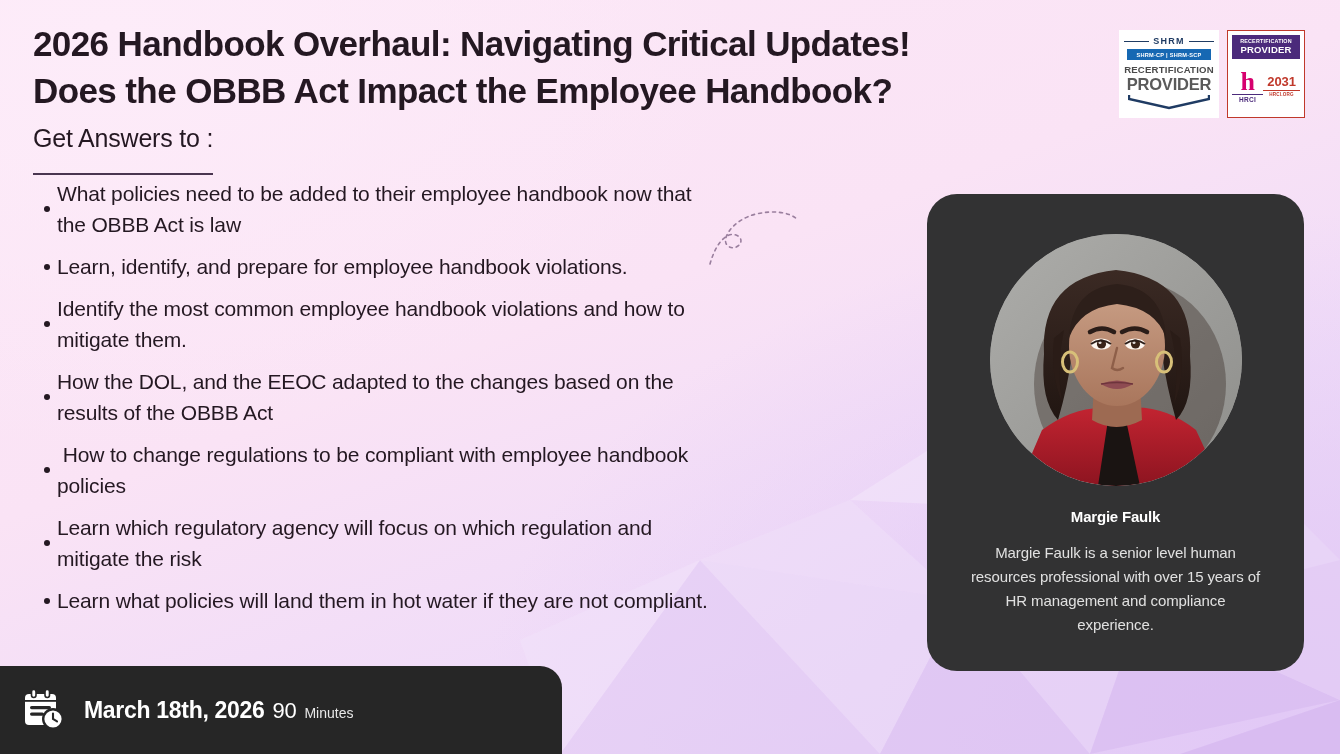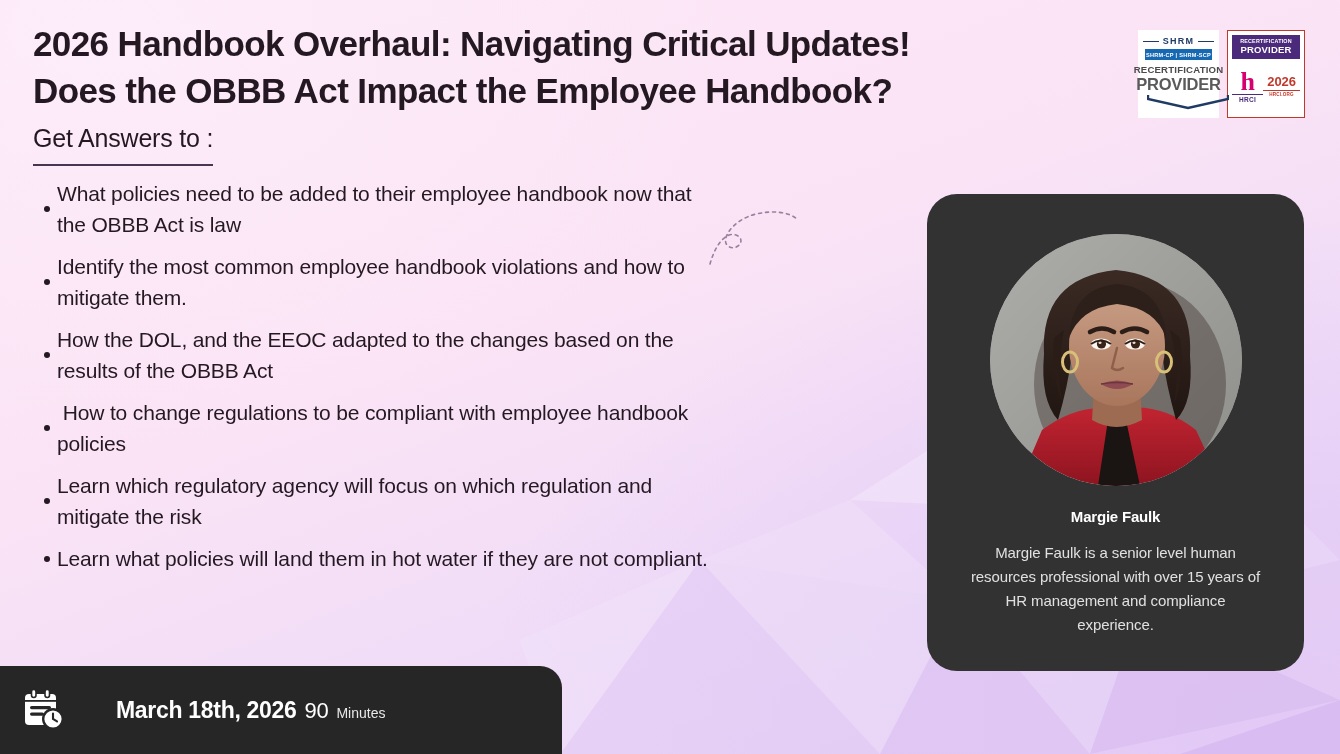--- a/index.html
+++ b/index.html
@@ -24,29 +24,29 @@
   
   #title-block { position:absolute; left:33px; top:20px; width:1010px; }
   .title-line {
     font-size:35px; font-weight:700; color:#241822;
     letter-spacing:-0.6px; line-height:47px; white-space:nowrap;
   }
   #get-answers {
     position:absolute; left:33px; top:124px;
     font-size:25px; font-weight:400; color:#241822;
     letter-spacing:-0.2px;
-    border-bottom:2px solid #4a3550; padding-bottom:11px;
+    border-bottom:2px solid #4a3550; padding-bottom:20px;
     display:inline-block;
   }
 
   
   #badges { position:absolute; right:35px; top:30px; display:flex; gap:8px; align-items:flex-start; }
 
   .badge-shrm {
-    width:81px; height:88px; background:#fff;
+    width:100px; height:88px; background:#fff;
     padding:6px 5px 0; position:relative;
     display:flex; flex-direction:column; align-items:center;
   }
   .shrm-top { display:flex; align-items:center; gap:4px; width:100%; justify-content:center; }
   .shrm-rule { flex:1; height:1px; background:#1f3b63; }
   .shrm-word { font-size:9px; font-weight:700; color:#1f3b63; letter-spacing:1.2px; }
   .shrm-bar {
     margin-top:3px; background:#1668b3; color:#fff; width:94%;
     font-size:5.6px; font-weight:700; letter-spacing:.25px;
     text-align:center; padding:2.5px 0; white-space:nowrap;
@@ -110,21 +110,21 @@
     letter-spacing:-0.1px;
   }
 
   
   #footer-bar {
     position:absolute; left:-20px; bottom:-10px; width:582px; height:98px;
     background:#262626; border-radius:0 22px 0 0;
     display:flex; align-items:center; padding:0 0 10px 40px;
   }
   #cal-icon { width:46px; height:46px; margin-right:18px; flex:0 0 46px; }
-  #footer-text { display:flex; flex-direction:column;margin-left:32px; }
+  #footer-text { display:flex; flex-direction:column; }
   .footer-top { display:flex; align-items:baseline; gap:8px; }
   #footer-date { font-size:23px; font-weight:700; color:#fff; letter-spacing:-0.3px; }
   #footer-duration { font-size:22px; font-weight:400; color:#fff; letter-spacing:-0.3px; }
   #footer-minutes { font-size:14px; font-weight:400; color:#e8e8e8; }
   #footer-times { font-size:13.5px; color:#fff; margin-top:4px; letter-spacing:-0.1px; }
 </style>
 </head>
 <body>
 
 <div id="bg-gradient"></div>
@@ -171,32 +171,36 @@
     <div class="hrci-head">
       <div class="hrci-recert">RECERTIFICATION</div>
       <div class="hrci-provider">PROVIDER</div>
     </div>
     <div class="hrci-body">
       <div class="hrci-left">
         <div class="hrci-h">h</div>
         <div class="hrci-name">HRCI</div>
       </div>
       <div class="hrci-right">
-        <div class="hrci-year">2026</div>
+        <div class="hrci-year">2031</div>
         <div class="hrci-url">HRCI.ORG</div>
       </div>
     </div>
   </div>
 </div>
 
 <div id="bullets">
   <div class="bullet-row">
     <span class="bullet-dot"></span>
     <span class="bullet-text">What policies need to be added to their employee handbook now that
 the OBBB Act is law</span>
+  </div>
+  <div class="bullet-row">
+    <span class="bullet-dot"></span>
+    <span class="bullet-text">Learn, identify, and prepare for employee handbook violations.</span>
   </div>
   <div class="bullet-row">
     <span class="bullet-dot"></span>
     <span class="bullet-text">Identify the most common employee handbook violations and how to
 mitigate them.</span>
   </div>
   <div class="bullet-row">
     <span class="bullet-dot"></span>
     <span class="bullet-text">How the DOL, and the EEOC adapted to the changes based on the
 results of the OBBB Act</span>

